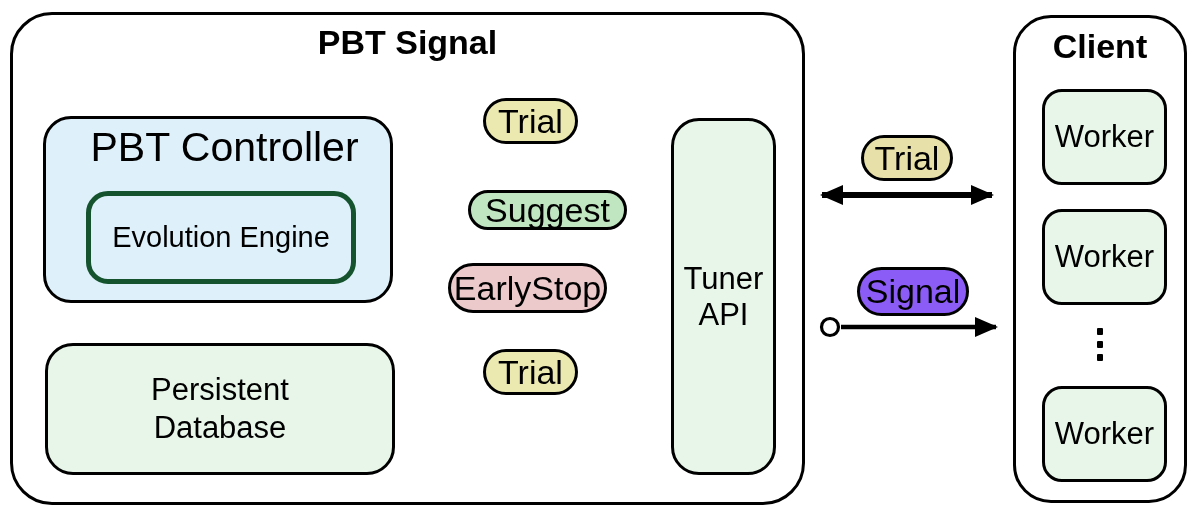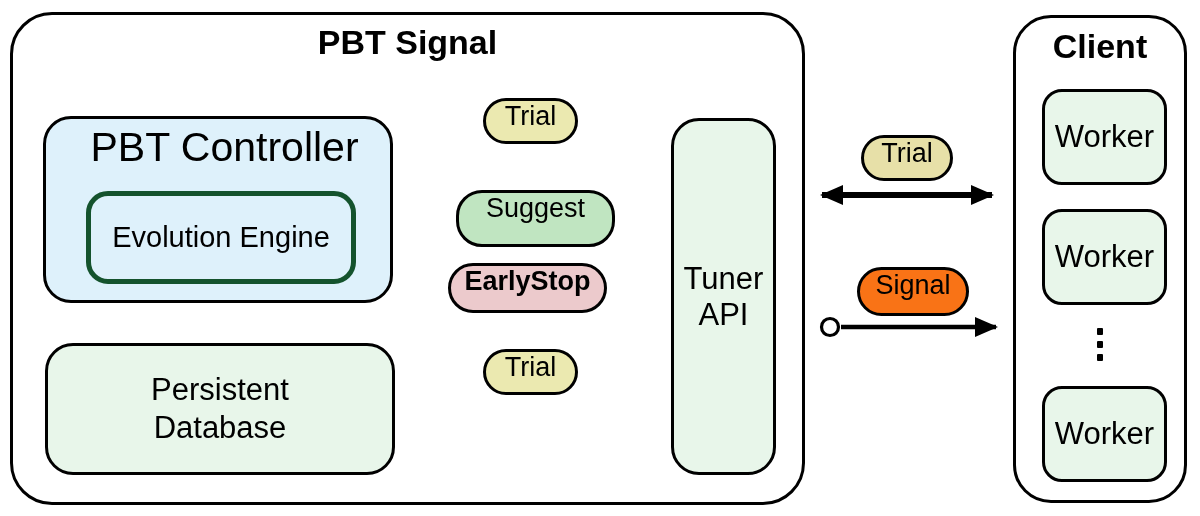--- a/index.html
+++ b/index.html
@@ -33,27 +33,27 @@
   .worker{left:26px;width:125px;height:96px;border-radius:20px;font-size:31px;
           border:3px solid #000;box-sizing:border-box;position:absolute;}
   .worker-1{top:71px;}
   .worker-2{top:191px;}
   .worker-3{top:368px;}
   .dots{left:0;right:0;top:310px;position:absolute;display:flex;flex-direction:column;
         align-items:center;gap:6px;}
   .dots span{display:block;width:6px;height:7px;background:#000;border-radius:1px;}
 
   .pill{position:absolute;border:3px solid #000;box-sizing:border-box;
-        display:flex;align-items:flex-start;justify-content:center;font-size:27px;}
+        display:flex;align-items:center;justify-content:center;font-size:34px;}
   .pill-trial-top{left:483px;top:98px;width:95px;height:46px;border-radius:23px;background:#ebe9b0;}
-  .pill-suggest{left:456px;top:190px;width:159px;height:57px;border-radius:26px;background:#c0e5c1;}
-  .pill-earlystop{left:448px;top:263px;width:159px;height:50px;border-radius:25px;background:#eccacc;font-weight:bold;}
+  .pill-suggest{left:468px;top:190px;width:159px;height:40px;border-radius:26px;background:#c0e5c1;}
+  .pill-earlystop{left:448px;top:263px;width:159px;height:50px;border-radius:25px;background:#eccacc;}
   .pill-trial-bottom{left:483px;top:349px;width:95px;height:46px;border-radius:23px;background:#ebe9b0;}
   .pill-trial-client{left:861px;top:135px;width:92px;height:46px;border-radius:23px;background:#e7e0a8;}
-  .pill-signal{left:857px;top:267px;width:112px;height:49px;border-radius:25px;background:#f97316;}
+  .pill-signal{left:857px;top:267px;width:112px;height:49px;border-radius:25px;background:#8b5cf6;}
 
   svg.arrows{position:absolute;left:0;top:0;z-index:0;}
   .layer{z-index:1;}
   svg .ln{stroke:#000;stroke-width:3.4px;}
   svg .ln-thick{stroke:#000;stroke-width:6px;}
   svg .ln-mid{stroke:#000;stroke-width:4.5px;}
   svg .node{fill:#fff;stroke:#000;stroke-width:3.2px;}
 </style>
 </head>
 <body>

